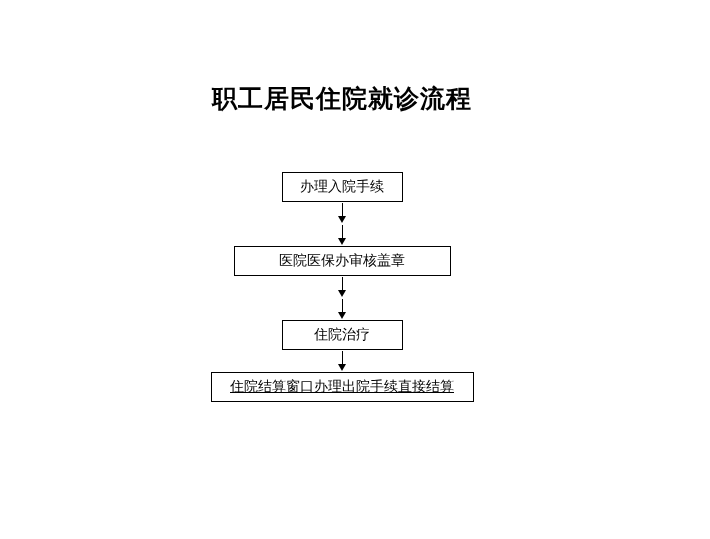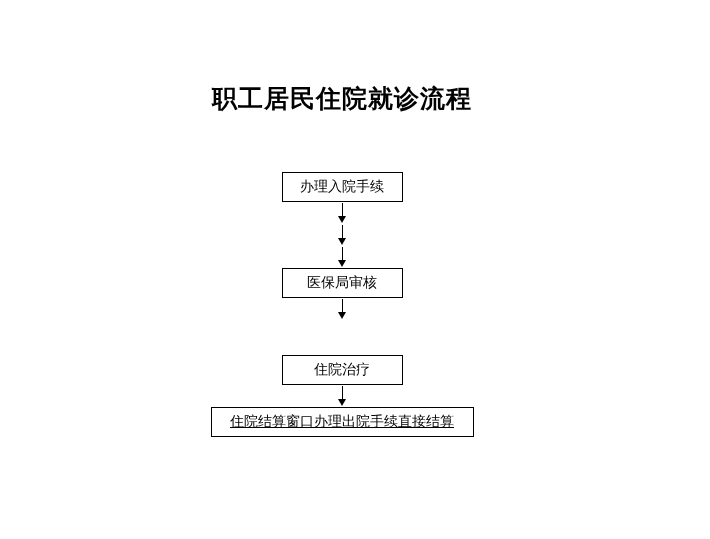--- a/index.html
+++ b/index.html
@@ -48,21 +48,21 @@
     font-size: 14px;
     line-height: 16px;
     white-space: nowrap;
     text-align: center;
     padding: 0 12px;
   }
   .n1 { min-width: 121px; }
   .n2 { min-width: 290px; }
   .n3 { min-width: 217px; }
   .n4 { min-width: 121px; }
-  .n5 { min-width: 121px; margin-top: 35px; }
+  .n5 { min-width: 121px; }
   .n6 { min-width: 263px; text-decoration: underline; }
   .arrow {
     height: 22px;
     display: flex;
     flex-direction: column;
     align-items: center;
     padding: 1px 0;
     box-sizing: border-box;
   }
   .arrow .shaft {
@@ -94,27 +94,27 @@
         <div class="shaft"></div>
         <div class="head"></div>
       </div>
 
 
       <div class="arrow">
         <div class="shaft"></div>
         <div class="head"></div>
       </div>
 
+      <div class="node n3">医院医保办审核盖章</div>
 
       <div class="arrow">
         <div class="shaft"></div>
         <div class="head"></div>
       </div>
 
-      <div class="node n4">医保局审核</div>
 
       <div class="arrow">
         <div class="shaft"></div>
         <div class="head"></div>
       </div>
 
       <div class="node n5">住院治疗</div>
 
       <div class="arrow">
         <div class="shaft"></div>

